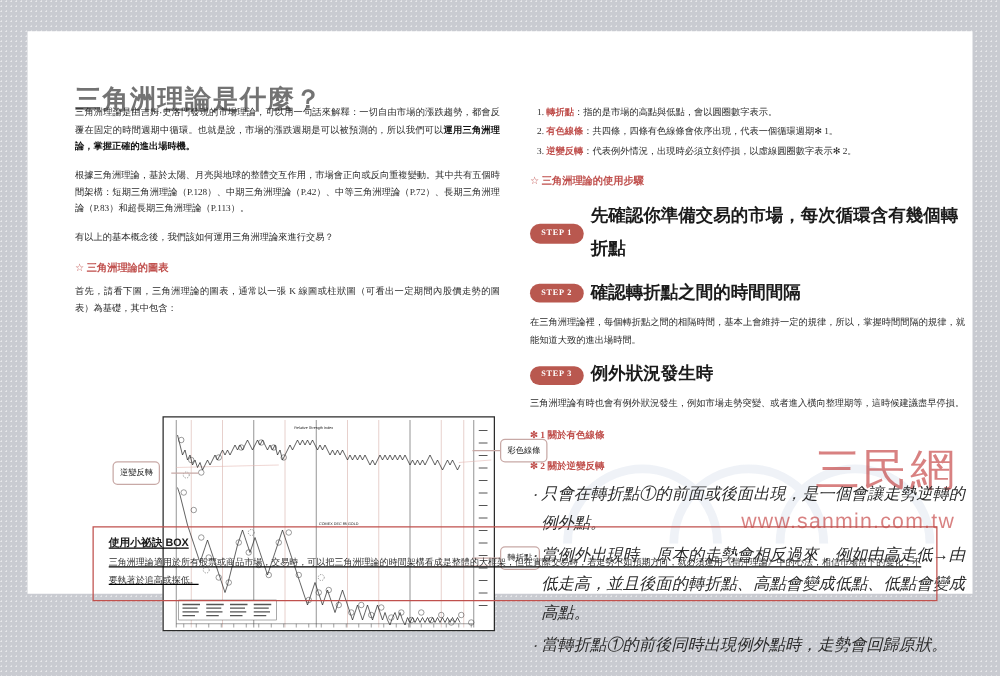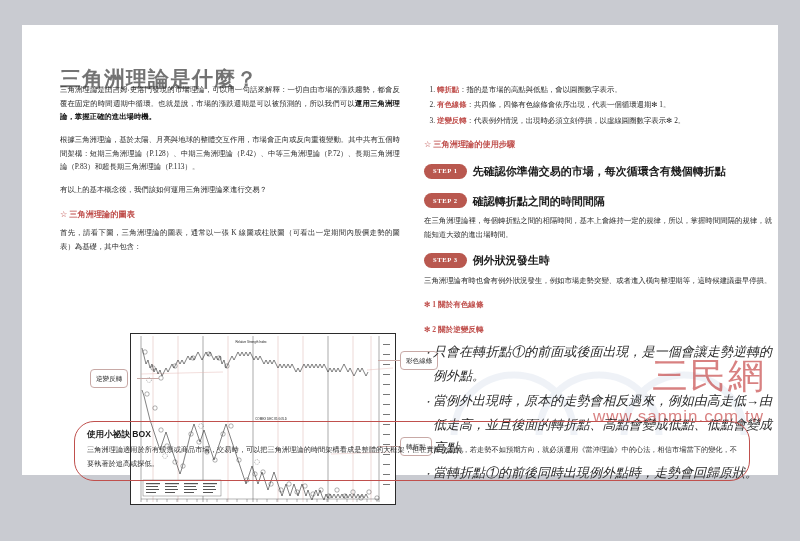--- a/index.html
+++ b/index.html
@@ -66,33 +66,34 @@
   ol.def{margin:0;padding:0 0 0 13px;list-style:decimal;}
   ol.def li{margin:0 0 2px 0;line-height:1.8;font-size:7.4px;}
 
   
   .step-row{display:flex;align-items:center;gap:6px;margin:9px 0 3px;}
   .step-badge{
     background:#b9584f;color:#fff;border-radius:9px;
     padding:1.5px 9px;font-size:6.6px;font-weight:700;letter-spacing:.6px;
     font-family:"Liberation Serif","DejaVu Serif",serif;white-space:nowrap;
   }
-  .step-title{font-weight:700;font-size:11px;color:#1b1b1b;}
+  .step-title{font-weight:700;font-size:14px;color:#1b1b1b;}
 
   
   .note-head{color:#c0504d;font-size:7.6px;font-weight:700;margin:11px 0 3px;}
   ul.dash{margin:0;padding:0 0 0 9px;list-style:none;}
   ul.dash li{position:relative;margin:0 0 2px 0;line-height:1.8;font-size:13px;text-align:justify;font-style:italic;}
   ul.dash li:before{content:"‧";position:absolute;left:-7px;color:#444;}
 
   
   #tipbox{
     position:absolute;left:52px;right:28px;bottom:-6px;
-    border:1px solid #c0504d;border-radius:20px;
+    border:1px solid #c0504d;border-radius:0;
     padding:7px 12px 9px;
+    text-decoration:underline;
   }
   #tipbox h4{
     margin:0 0 3px 0;font-size:8.6px;font-weight:700;color:#1b1b1b;
     font-family:"Liberation Sans","DejaVu Sans",sans-serif;
   }
   #tipbox p{margin:0;font-size:7.2px;line-height:1.85;color:#2f2f2f;text-align:justify;}
 
   
   #chartwrap{position:absolute;left:44px;top:250px;width:290px;height:178px;}
   #chartframe{position:absolute;left:26px;top:0;width:264px;height:170px;

